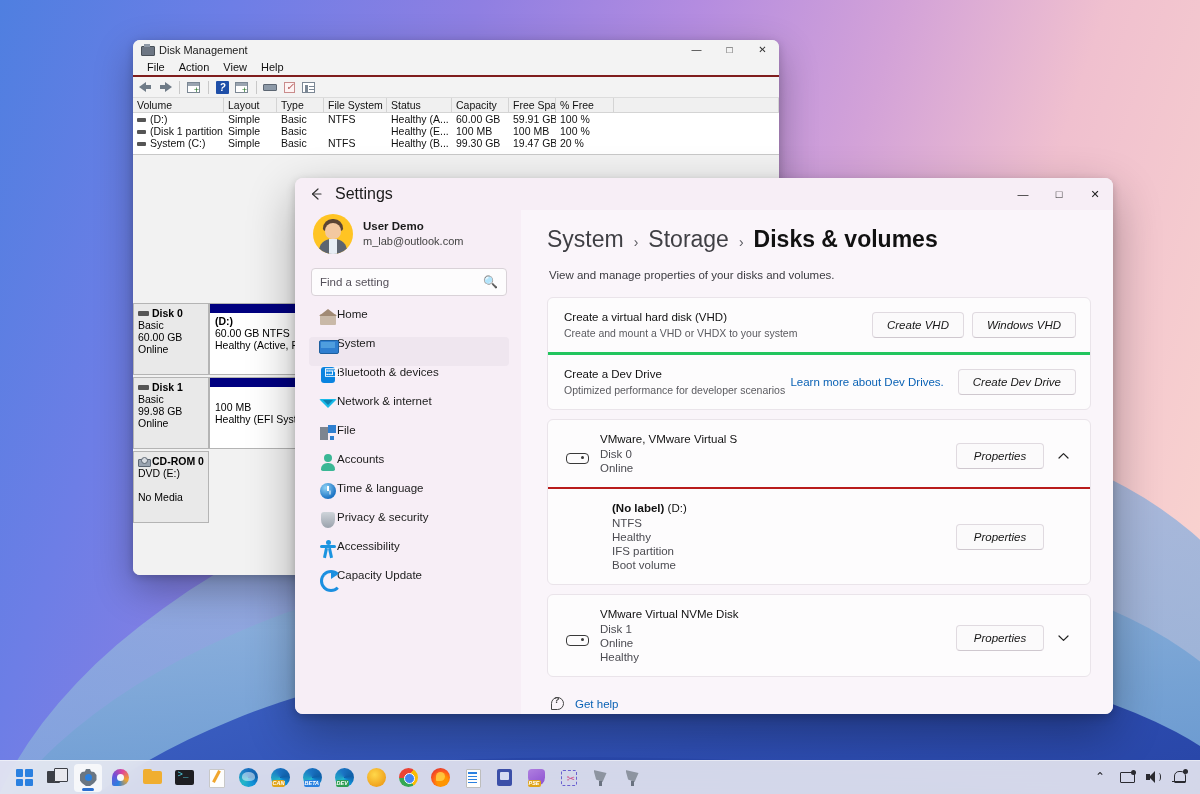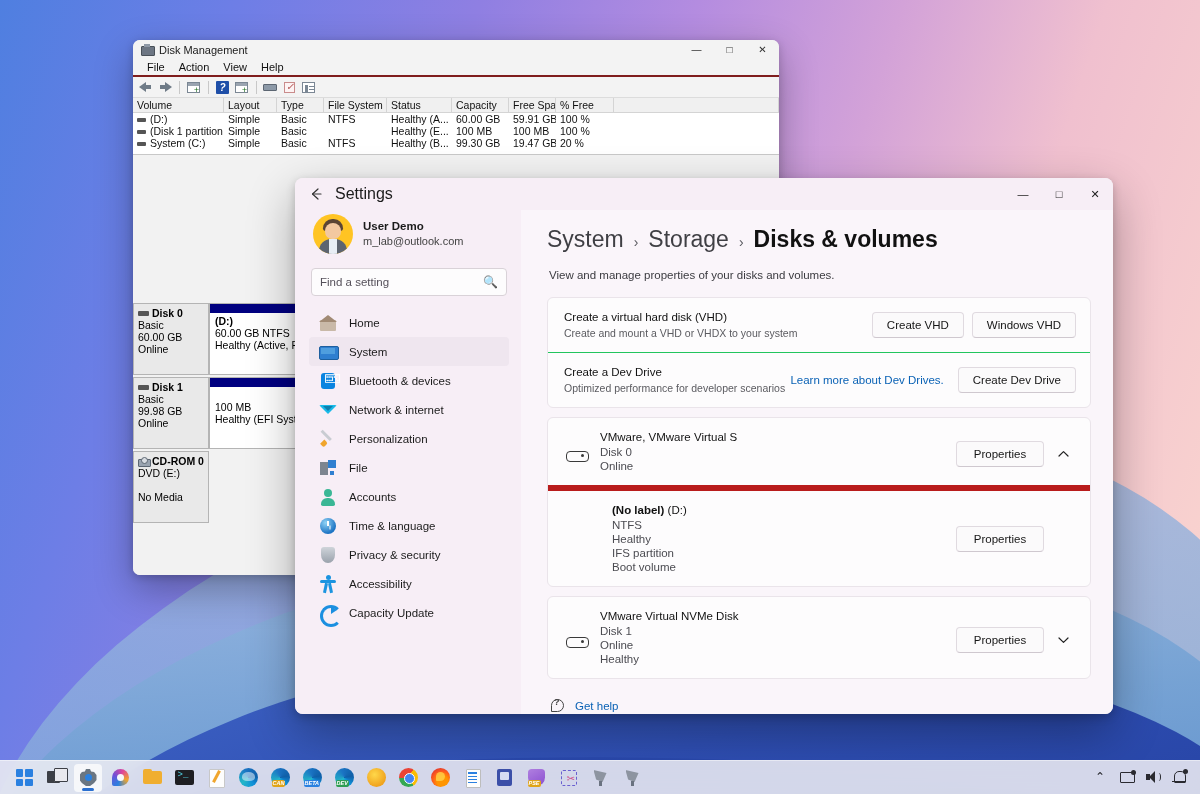--- a/index.html
+++ b/index.html
@@ -285,21 +285,21 @@
   #st-search input {
     flex: 1; border: none; outline: none; background: transparent;
     font-size: 11.5px; font-family: "Liberation Sans", sans-serif;
     color: #1b1b1b;
   }
   #st-search input::placeholder { color: #55505a; }
   #st-search .mag { font-size: 12px; color: #333; }
 
   #st-nav { flex: 1; overflow: hidden; }
   .nav-item {
-    display: flex; align-items: center; gap: 12px;
+    display: flex; align-items: flex-start; gap: 0;
     height: 29px; border-radius: 4px;
     padding-left: 10px; margin-right: 6px;
     font-size: 11.5px; position: relative;
   }
   .nav-item.active { background: #efe6ef; }
   .nav-item.active::before {
     content: ""; position: absolute; left: -4px; top: 7px;
     width: 3px; height: 15px; background: #0f6cbd; border-radius: 2px;
   }
   .nav-ico { width: 18px; height: 18px; flex: none; position: relative; }
@@ -436,42 +436,43 @@
     border: 1px solid #eae4ea;
     border-radius: 6px;
     margin-bottom: 9px;
   }
   .card.group { padding: 0; }
   .card-row {
     display: flex; align-items: center;
     padding: 12px 14px 12px 16px;
     min-height: 44px;
   }
-  .card-row + .card-row { border-top: 1px solid #22c55e; align-items: center; }
+  .card-row + .card-row { border-top: 3px solid #22c55e; align-items: center; }
   .row-texts { flex: 1; min-width: 0; }
   .row-title { font-size: 11.5px; color: #111; line-height: 15px; }
   .row-sub { font-size: 10.5px; color: #5b5b60; line-height: 14px; margin-top: 1px; }
   .btn {
     height: 26px; min-width: 88px;
     padding: 0 14px;
     background: #fbfafb;
     border: 1px solid #e0dae0;
     border-bottom-color: #cfc8cf;
     border-radius: 4px;
     font-size: 11.5px; color: #161616;
     display: flex; align-items: center; justify-content: center;
     font-family: "Liberation Sans", sans-serif;
     white-space: nowrap;
+    font-style: italic;
   }
   .btn + .btn { margin-left: 8px; }
   .link { font-size: 11.5px; color: #0a62b5; margin-right: 14px; white-space: nowrap; }
 
   
   .disk-row { display: flex; align-items: center; padding: 12px 14px 12px 16px; }
-  .disk-row + .disk-row { border-top: 6px solid #b91c1c; gap: 48px; }
+  .disk-row + .disk-row { border-top: 2px solid #b91c1c; gap: 48px; }
   .disk-glyph {
     width: 22px; height: 22px; flex: none; margin: 14px 12px 0 2px;
     position: relative;
   }
   .disk-glyph::before {
     content: ""; position: absolute; left: 0; top: 7px;
     width: 21px; height: 9px;
     border: 1.3px solid #3a3a3a; border-radius: 4px;
   }
   .disk-glyph::after {
@@ -913,24 +914,20 @@
             </div>
           <div class="nav-item">
               <span class="nav-ico ico-bt"></span>
               <span>Bluetooth &amp; devices</span>
             </div>
           <div class="nav-item">
               <span class="nav-ico ico-wifi"></span>
               <span>Network &amp; internet</span>
             </div>
           <div class="nav-item">
-              <span class="nav-ico ico-pers"></span>
-              <span>Personalization</span>
-            </div>
-          <div class="nav-item">
               <span class="nav-ico ico-apps"></span>
               <span>File</span>
             </div>
           <div class="nav-item">
               <span class="nav-ico ico-acct"></span>
               <span>Accounts</span>
             </div>
           <div class="nav-item">
               <span class="nav-ico ico-time"></span>
               <span>Time &amp; language</span>

